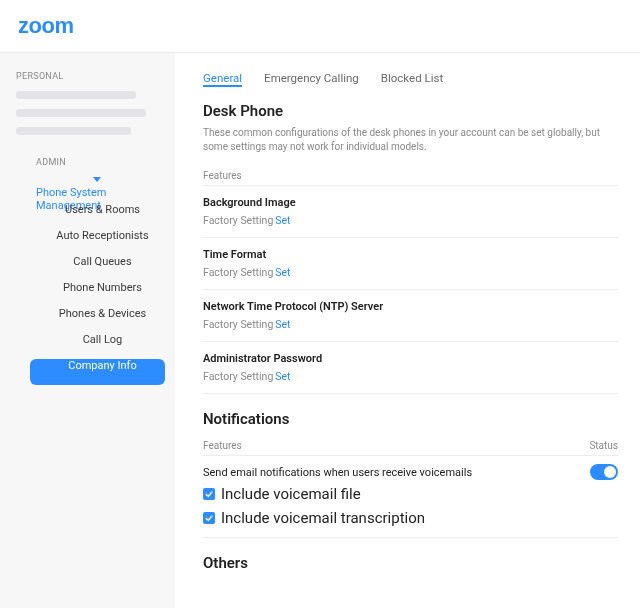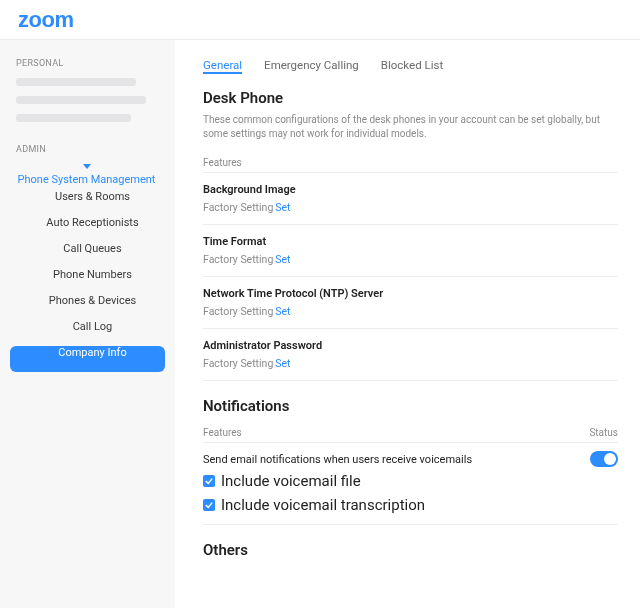--- a/index.html
+++ b/index.html
@@ -6,21 +6,21 @@
   body {
     font-family: -apple-system, BlinkMacSystemFont, "Segoe UI", Roboto, Helvetica, Arial, sans-serif;
     font-size: 12px;
     color: #222;
     background: #fff;
     width: 640px;
     height: 608px;
     overflow: hidden;
   }
   .top-bar {
-    height: 40px;
+    height: 53px;
     border-bottom: 1px solid #ededed;
     display: flex;
     align-items: center;
     padding: 0 18px;
   }
   .logo {
     font-weight: 700;
     font-size: 22px;
     color: #2d8cff;
     letter-spacing: -0.5px;
@@ -44,21 +44,21 @@
   }
   .placeholder-row {
     height: 8px;
     background: #e4e4e6;
     border-radius: 3px;
     margin: 0 6px 10px 6px;
   }
   .placeholder-row.w1 { width: 120px; }
   .placeholder-row.w2 { width: 130px; }
   .placeholder-row.w3 { width: 115px; }
-  .side-section { margin-top: 22px; }
+  .side-section { margin-top: 22px; margin-left: 20px; }
   .side-item {
     display: flex;
     align-items: center;
     height: 26px;
     padding: 0 8px 0 18px;
     color: #3a3a3a;
     border-radius: 6px;
     cursor: pointer;
     font-size: 11px;
     flex-direction: column;

